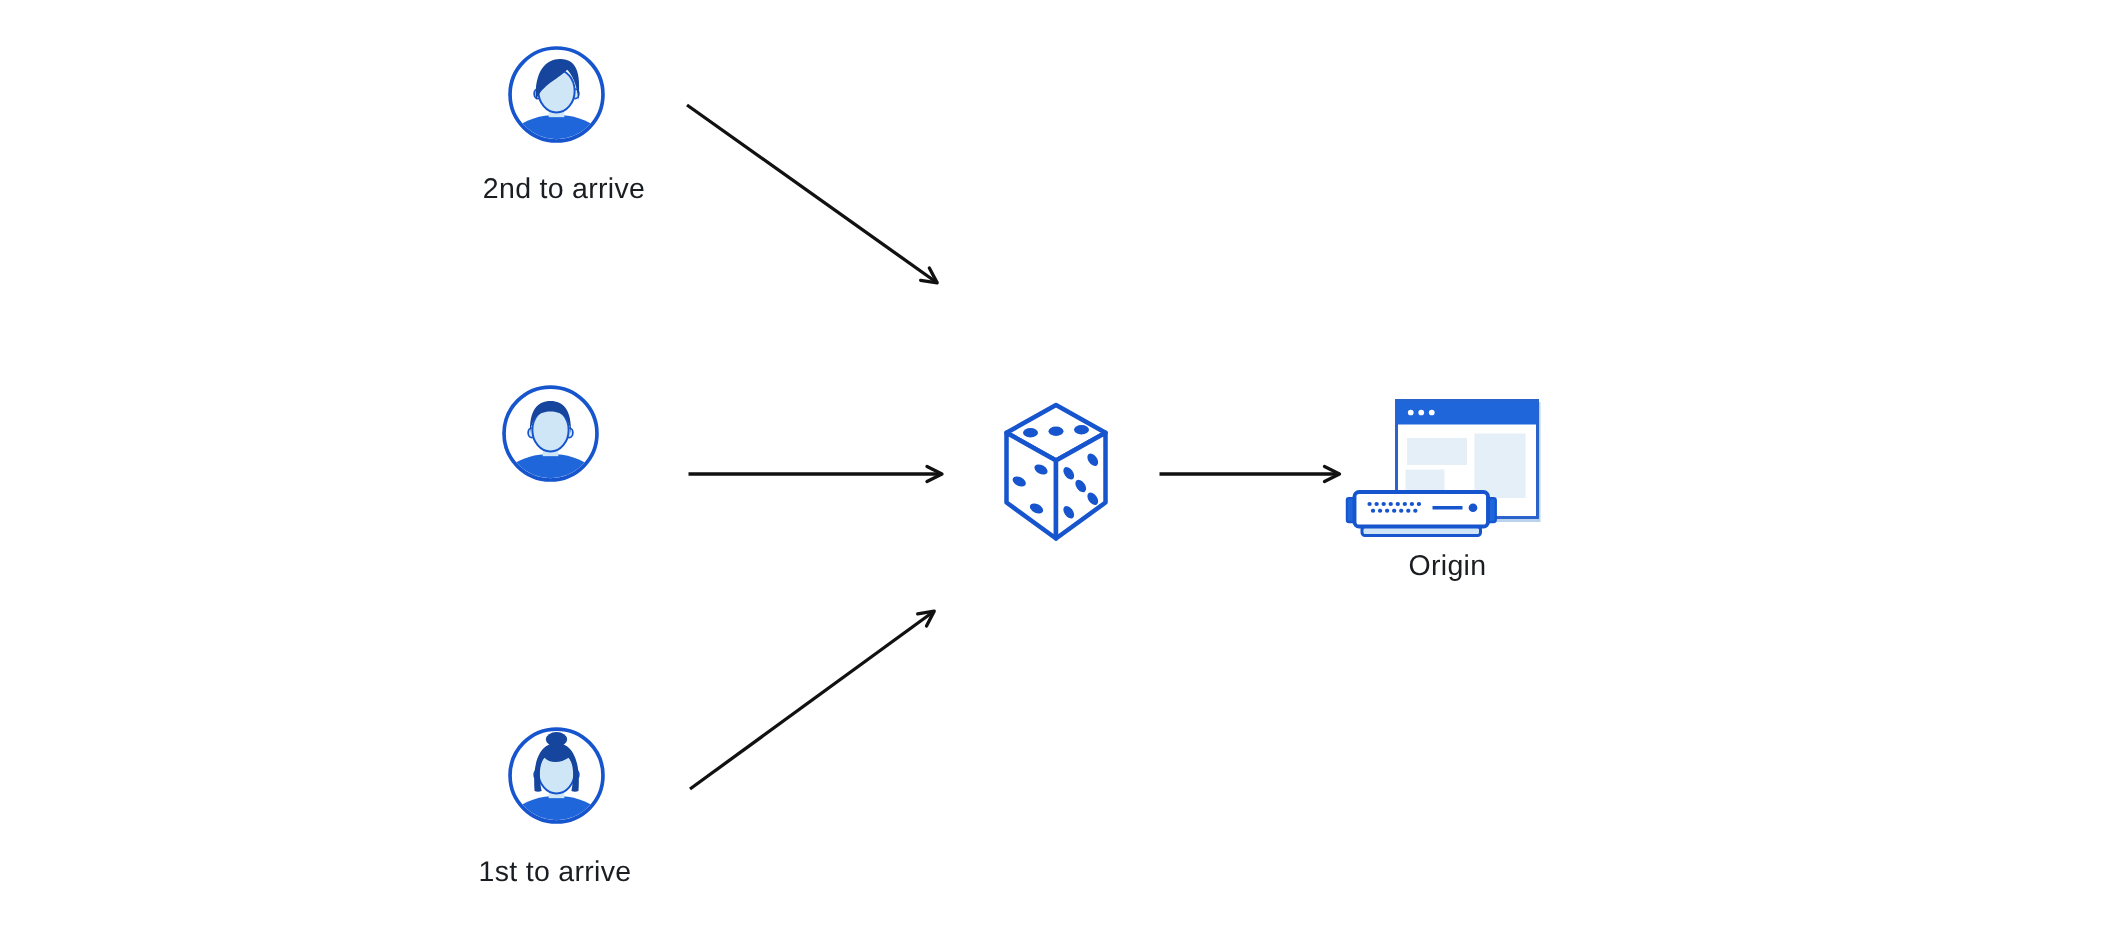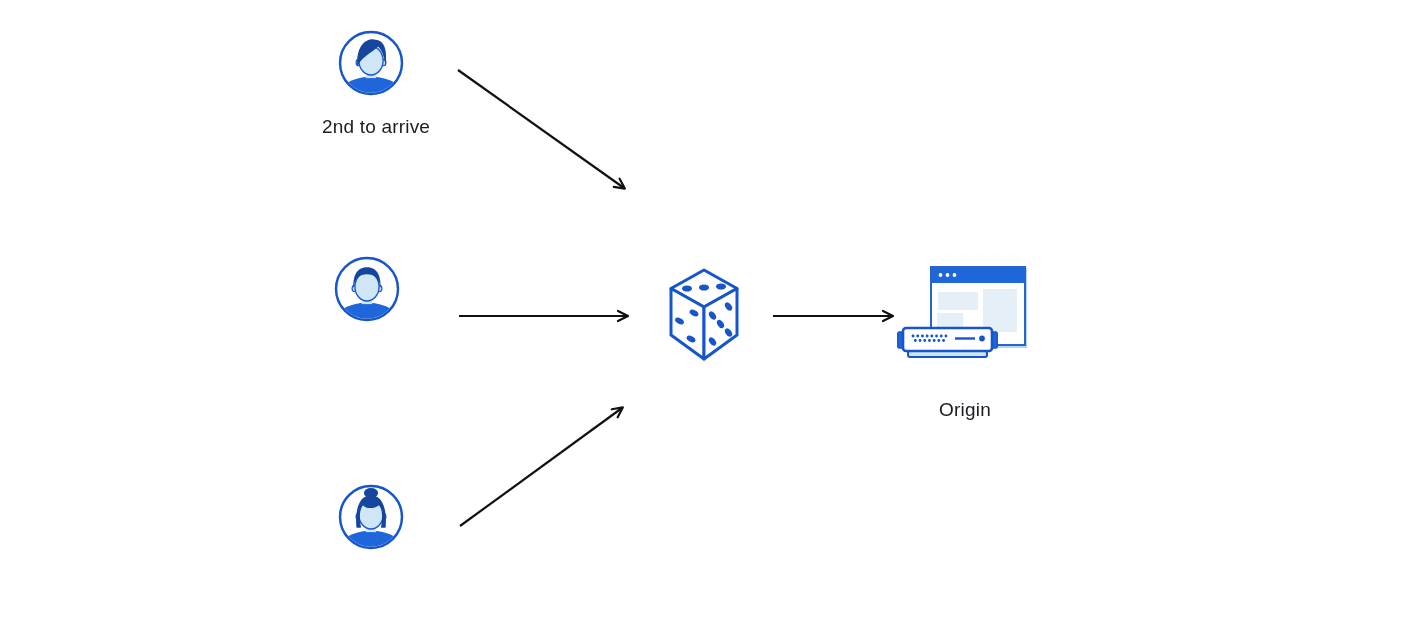--- a/index.html
+++ b/index.html
@@ -61,20 +61,21 @@
   </svg>
 
   <svg class="node-icon" style="left:337px;top:483px" width="68" height="68" viewBox="0 0 72 72">
     <use href="#avatar-base"></use>
     <ellipse cx="36" cy="10.5" rx="7.5" ry="5.2" fill="#15459d"></ellipse>
     <path d="M20.5,47 C18.5,20 28,13 36,13 C44,13 53.5,20 51.5,47
              C50,47.6 48.2,47.6 46.5,47 C49,34 47.5,27 44.5,23.5
              C39,27.5 31,27.5 27.5,23.5 C24.5,27 23,34 25.5,47
              C23.8,47.6 22,47.6 20.5,47 Z" fill="#15459d"></path>
   </svg>
+  <div class="node-label" style="left:280px;top:571px">1st to arrive</div>
 
   <svg class="node-icon" style="left:667px;top:267px" width="74" height="96" viewBox="0 0 74 96">
     <g stroke="#1655cd" stroke-width="3" fill="#ffffff" stroke-linejoin="round">
       <path d="M37,3 L70,21.5 L37,40 L4,21.5 Z"></path>
       <path d="M4,21.5 L37,40 L37,92 L4,68 Z"></path>
       <path d="M37,40 L70,21.5 L70,68 L37,92 Z"></path>
     </g>
     <g fill="#1655cd">
 
       <ellipse cx="20" cy="21.5" rx="5" ry="3.1"></ellipse>
@@ -117,15 +118,15 @@
       <rect x="93.2" y="68" width="7" height="16" rx="1.5" fill="#1e66da" stroke="#1655cd" stroke-width="1.5"></rect>
       <rect x="6" y="64" width="89" height="23" rx="3" fill="#ffffff" stroke="#1655cd" stroke-width="2.6"></rect>
       <g stroke="#1655cd" stroke-width="2.8" stroke-linecap="round">
         <line x1="16" y1="72" x2="52" y2="72" stroke-dasharray="0.1 4.6"></line>
         <line x1="18.3" y1="76.5" x2="50" y2="76.5" stroke-dasharray="0.1 4.6"></line>
       </g>
       <line x1="58" y1="74.5" x2="78" y2="74.5" stroke="#1655cd" stroke-width="2.4"></line>
       <circle cx="85" cy="74.5" r="2.9" fill="#1655cd"></circle>
     </g>
   </svg>
-  <div class="node-label" style="left:875px;top:399px">Origin</div>
+  <div class="node-label" style="left:875px;top:367px">Origin</div>
 
 </div>
 
 </body></html>

